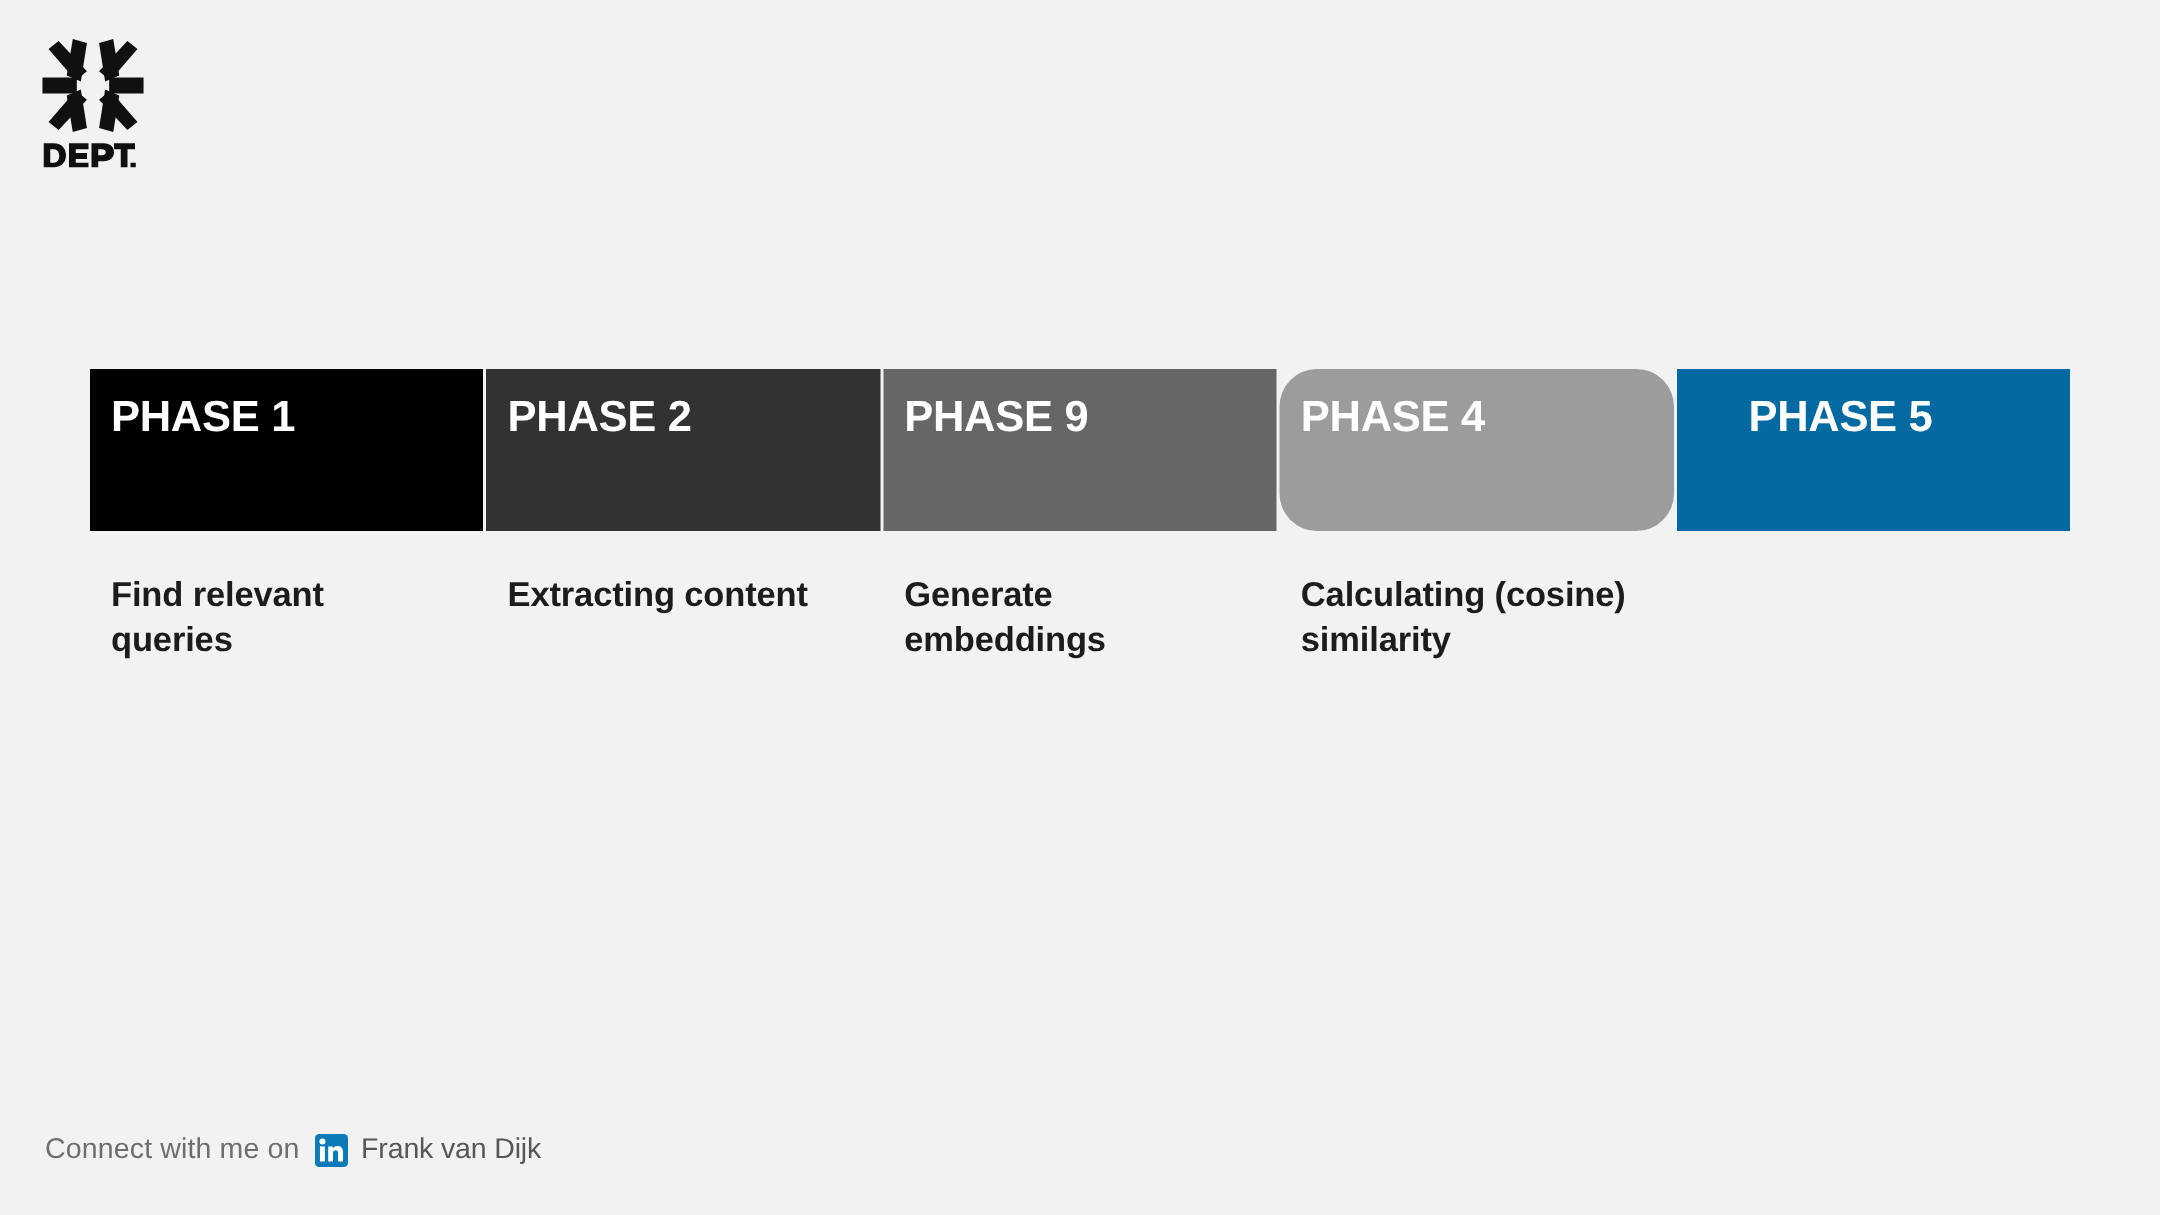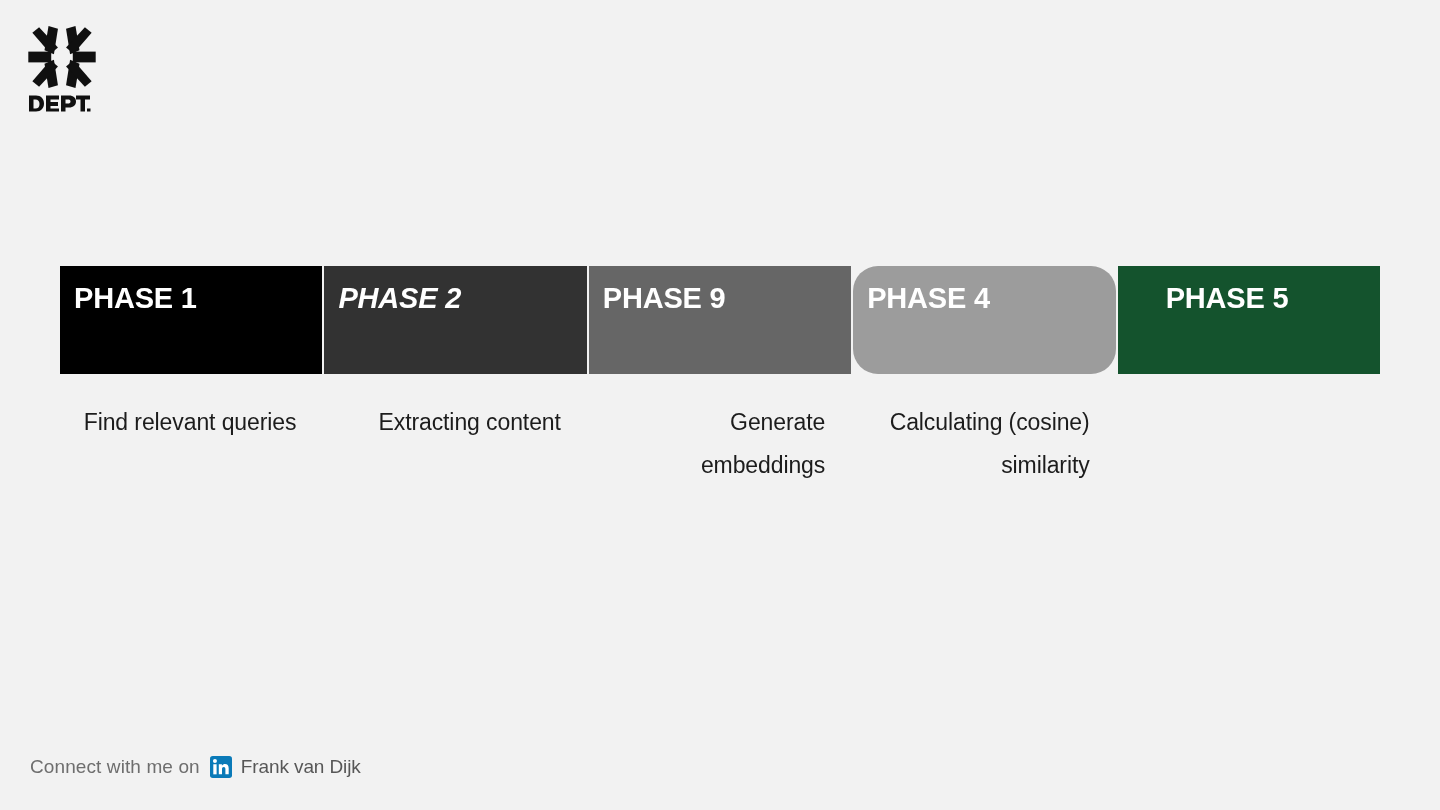--- a/index.html
+++ b/index.html
@@ -40,21 +40,20 @@
   }
 
   
   #phase-strip {
     position:absolute;
     left:60px;
     top:246px;
     width:1320px;
     display:flex;
     gap:2px;
-    margin-top:20px;
   }
   .phase-column {
     flex:1 1 0;
     min-width:0;
   }
   .phase-header {
     height:108px;
     padding:17px 0 0 14px;
   }
   .phase-header-label {
@@ -65,25 +64,24 @@
     color:#ffffff;
     letter-spacing:-0.2px;
     white-space:nowrap;
   }
   .phase-body {
     padding:27px 26px 0 14px;
   }
   .phase-body-text {
     display:block;
     font-size:23px;
-    font-weight:normal;
-    line-height:43px;
+    font-weight:bold;
+    line-height:30px;
     color:#1c1c1c;
     letter-spacing:-0.1px;
-    text-align:right;
   }
 
   
   #footer-credit {
     position:absolute;
     left:30px;
     top:754px;
     display:flex;
     align-items:center;
     height:26px;
@@ -157,21 +155,21 @@
   <div class="phase-column">
     <div class="phase-header" style="background:#000000;">
       <span class="phase-header-label">PHASE 1</span>
     </div>
     <div class="phase-body">
       <span class="phase-body-text">Find relevant queries</span>
     </div>
   </div>
 
   <div class="phase-column">
-    <div class="phase-header" style="background:#323232;font-style:italic;">
+    <div class="phase-header" style="background:#323232;">
       <span class="phase-header-label">PHASE 2</span>
     </div>
     <div class="phase-body">
       <span class="phase-body-text">Extracting content</span>
     </div>
   </div>
 
   <div class="phase-column">
     <div class="phase-header" style="background:#666666;">
       <span class="phase-header-label">PHASE 9</span>
@@ -184,21 +182,21 @@
   <div class="phase-column">
     <div class="phase-header" style="background:#9c9c9c;border-radius:25px;">
       <span class="phase-header-label">PHASE 4</span>
     </div>
     <div class="phase-body">
       <span class="phase-body-text">Calculating (cosine) similarity</span>
     </div>
   </div>
 
   <div class="phase-column">
-    <div class="phase-header" style="background:#14532d;padding-left:48px;">
+    <div class="phase-header" style="background:#0369a1;padding-left:48px;">
       <span class="phase-header-label">PHASE 5</span>
     </div>
   </div>
 
 </div>
 
 <div id="footer-credit">
   <span id="footer-prefix">Connect with me on</span>
   <svg id="linkedin-icon" viewBox="0 0 24 24" xmlns="http://www.w3.org/2000/svg" aria-hidden="true">
     <rect x="0" y="0" width="24" height="24" rx="3" ry="3" fill="#0A7AB8"></rect>

